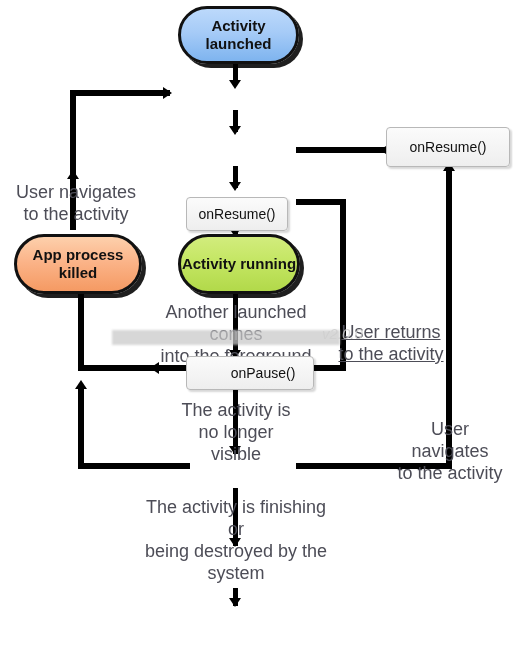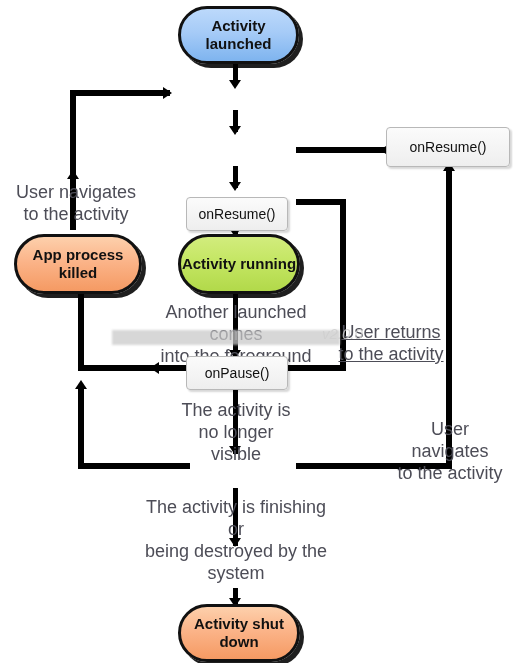--- a/index.html
+++ b/index.html
@@ -165,30 +165,26 @@
   <div class="pill green" style="left:178px;top:234px;width:116px;height:54px;">
     <span>Activity
 running</span>
   </div>
 
   <div class="pill orange" style="left:14px;top:234px;width:122px;height:54px;">
     <span>App process
 killed</span>
   </div>
 
-  <div class="cb" style="left:186px;top:356px;width:100px;height:32px;">
+  <div class="cb" style="left:186px;top:356px;width:100px;height:32px;padding-left:26px;">
     <span>onPause()</span>
   </div>
 
 
 
-  <div class="pill orange" style="left:178px;top:604px;width:116px;height:52px;">
-    <span>Activity
-shut down</span>
-  </div>
 
   <div class="lbl" style="left:6px;top:182px;width:140px;">User navigates
 to the activity</div>
 
   <div class="lbl" style="left:160px;top:302px;width:152px;">Another launched comes
 into the foreground</div>
 
 
   <div class="lbl" style="left:336px;top:322px;width:110px;text-decoration:underline;">User returns
 to the activity</div>

